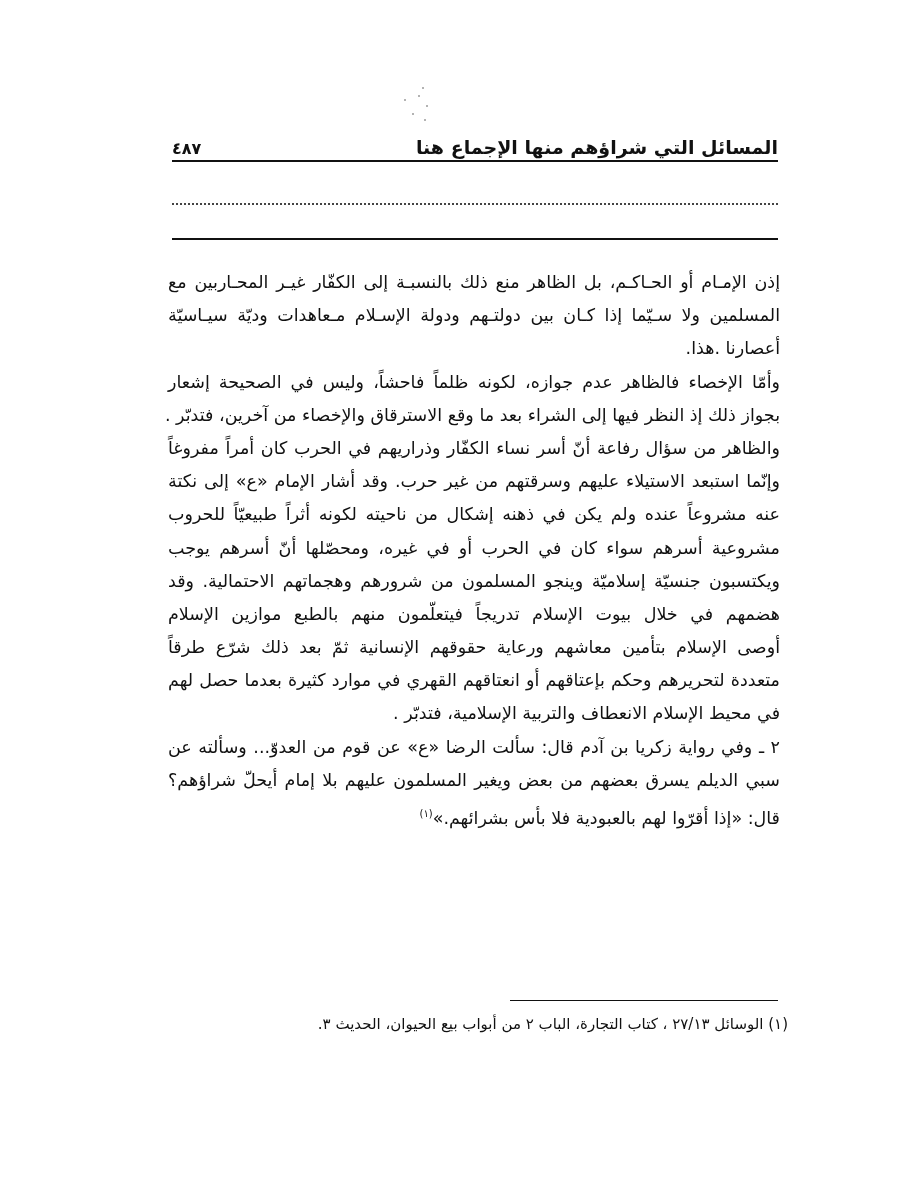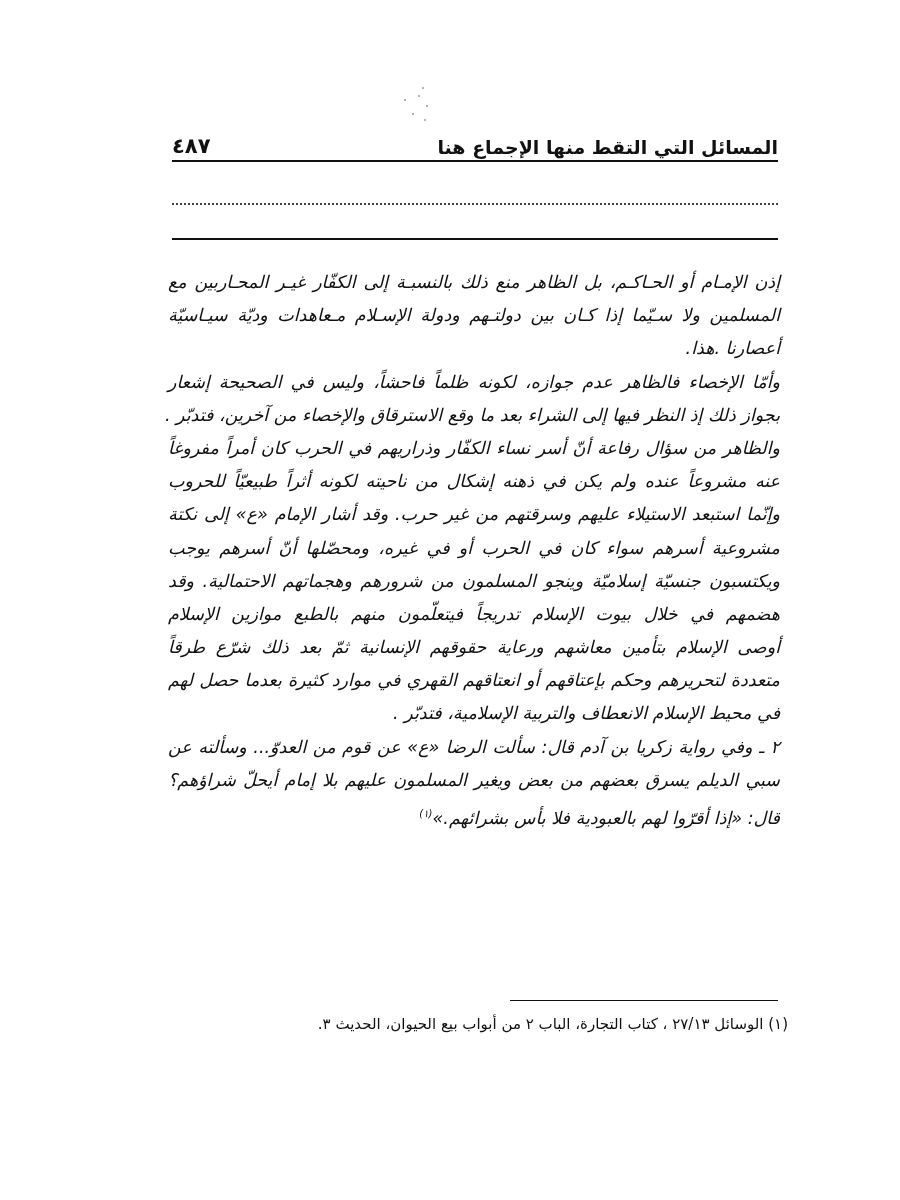--- a/index.html
+++ b/index.html
@@ -9,34 +9,33 @@
     }
     .page { position: absolute; left: 0; top: 0; width: 900px; height: 1200px; }
     .scan-specks { position: absolute; left: 400px; top: 85px; width: 40px; height: 40px; }
     .scan-specks span { position: absolute; width: 2px; height: 2px; background: #9a9a9a; border-radius: 1px; }
 
     .running-head {
       position: absolute; left: 172px; right: 122px; top: 126px; height: 32px;
       display: flex; justify-content: space-between; align-items: flex-end;
     }
     .running-title { direction: rtl; font-size: 19px; font-weight: bold; white-space: nowrap; }
-    .page-number { font-size: 21px; font-weight: bold; direction: rtl; }
+    .page-number { font-size: 16px; font-weight: bold; direction: rtl; }
     .rule { position: absolute; left: 172px; right: 122px; height: 0; border-top: 2px solid #111; }
     .rule.top { top: 160px; }
     .rule.mid { top: 238px; }
     .dotted {
       position: absolute; left: 172px; right: 122px; top: 203px; height: 0;
       border-top: 2px dotted #444;
     }
 
     .body-text {
       position: absolute; left: 168px; right: 120px; top: 266px;
       direction: rtl; text-align: justify; font-size: 17.5px; line-height: 33.2px;
       font-family: "DejaVu Sans", sans-serif;
-      font-style: italic;
     }
     .line { display: block; white-space: nowrap; text-align: justify; text-align-last: justify; height: 33.2px; }
     .line.last { text-align-last: right; margin-left: 39px; }
     .sup { font-size: 10px; vertical-align: super; }
 
     .footnote-rule { position: absolute; left: 510px; right: 122px; top: 1000px; border-top: 1.5px solid #111; }
     .footnote {
       position: absolute; left: 250px; right: 112px; top: 1015px;
       direction: rtl; font-size: 15px; white-space: nowrap;
     }
@@ -49,35 +48,35 @@
     <span style="left:4px;top:14px"></span>
       <span style="left:18px;top:10px"></span>
     <span style="left:22px;top:2px"></span>
       <span style="left:12px;top:28px"></span>
     <span style="left:24px;top:34px"></span>
       <span style="left:26px;top:20px"></span>
   </div>
 
   <div class="running-head">
     <span class="page-number">٤٨٧</span>
-    <span class="running-title">المسائل التي التقط منها الإجماع هنا</span>
+    <span class="running-title">المسائل التي شراؤهم منها الإجماع هنا</span>
   </div>
   <div class="rule top"></div>
   <div class="dotted"></div>
   <div class="rule mid"></div>
 
   <div class="body-text">
     <span class="line">إذن الإمـام أو الحـاكـم، بل الظاهر منع ذلك  بالنسبـة إلى الكفّار غيـر المحـاربين مع</span>
     <span class="line">المسلمين ولا سـيّما إذا كـان بين دولتـهم ودولة الإسـلام مـعاهدات وديّة سيـاسيّة</span>
     <span class="line last">أعصارنا .هذا.</span>
     <span class="line">وأمّا الإخصاء فالظاهر عدم جوازه، لكونه ظلماً فاحشاً، وليس في الصحيحة إشعار</span>
     <span class="line last">بجواز ذلك إذ النظر فيها إلى الشراء بعد ما وقع الاسترقاق والإخصاء من آخرين، فتدبّر .</span>
     <span class="line">والظاهر من سؤال رفاعة أنّ أسر نساء الكفّار وذراريهم في الحرب كان أمراً مفروغاً</span>
+    <span class="line">وإنّما استبعد الاستيلاء عليهم وسرقتهم من غير حرب. وقد أشار الإمام «ع» إلى نكتة</span>
     <span class="line">عنه مشروعاً عنده ولم يكن في ذهنه إشكال من ناحيته لكونه أثراً طبيعيّاً للحروب</span>
-    <span class="line">وإنّما استبعد الاستيلاء عليهم وسرقتهم من غير حرب. وقد أشار الإمام «ع» إلى نكتة</span>
     <span class="line">مشروعية أسرهم سواء كان في الحرب أو في غيره، ومحصّلها أنّ أسرهم يوجب</span>
     <span class="line">ويكتسبون جنسيّة إسلاميّة وينجو المسلمون من شرورهم وهجماتهم الاحتمالية. وقد</span>
     <span class="line">هضمهم في خلال بيوت الإسلام تدريجاً فيتعلّمون منهم بالطبع موازين الإسلام</span>
     <span class="line">أوصى الإسلام بتأمين معاشهم ورعاية حقوقهم الإنسانية ثمّ بعد ذلك شرّع طرقاً</span>
     <span class="line">متعددة لتحريرهم وحكم بإعتاقهم أو انعتاقهم القهري في موارد كثيرة بعدما حصل لهم</span>
     <span class="line last">في محيط الإسلام الانعطاف والتربية الإسلامية، فتدبّر .</span>
     <span class="line">٢ ـ وفي رواية زكريا بن آدم قال: سألت الرضا «ع» عن قوم من العدوّ... وسألته عن</span>
     <span class="line">سبي الديلم يسرق بعضهم من بعض ويغير المسلمون عليهم بلا إمام أيحلّ شراؤهم؟</span>
     <span class="line last"><span>قال: «إذا أقرّوا لهم بالعبودية فلا بأس بشرائهم.»</span><span class="sup">(١)</span></span>
   </div>

